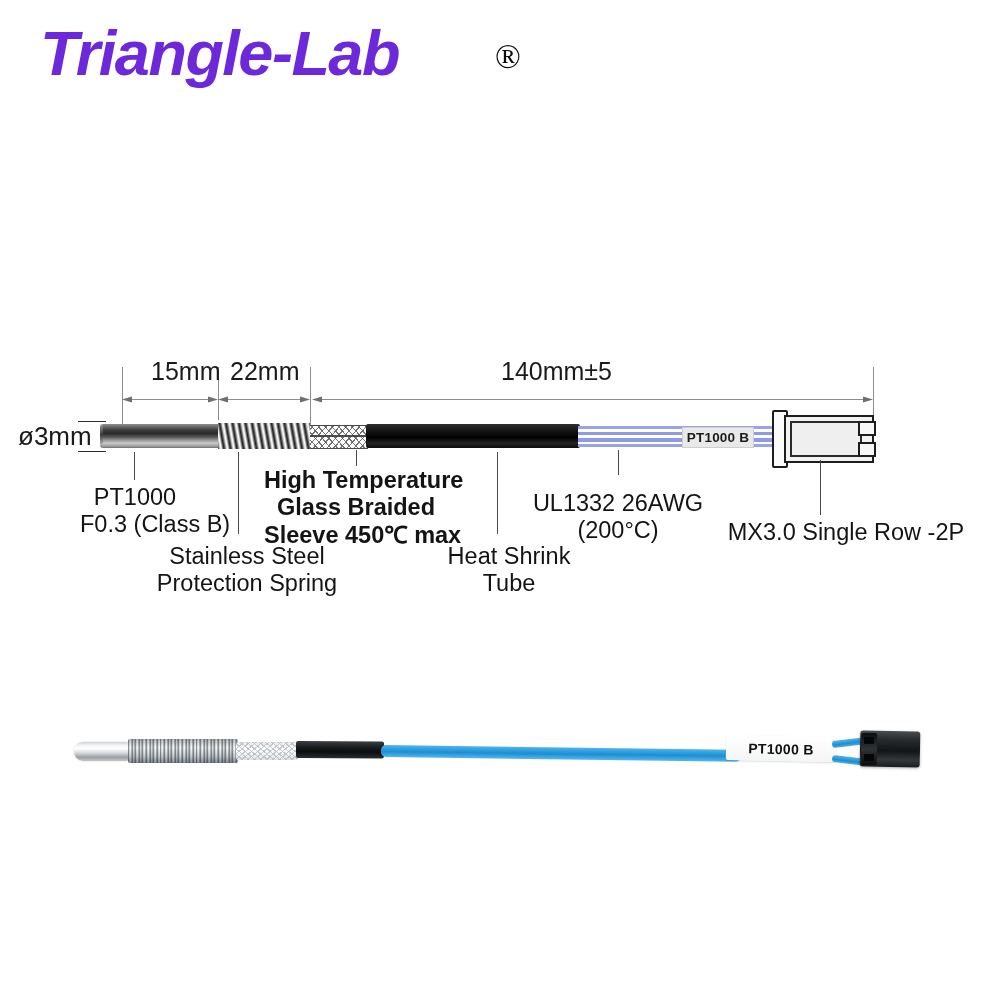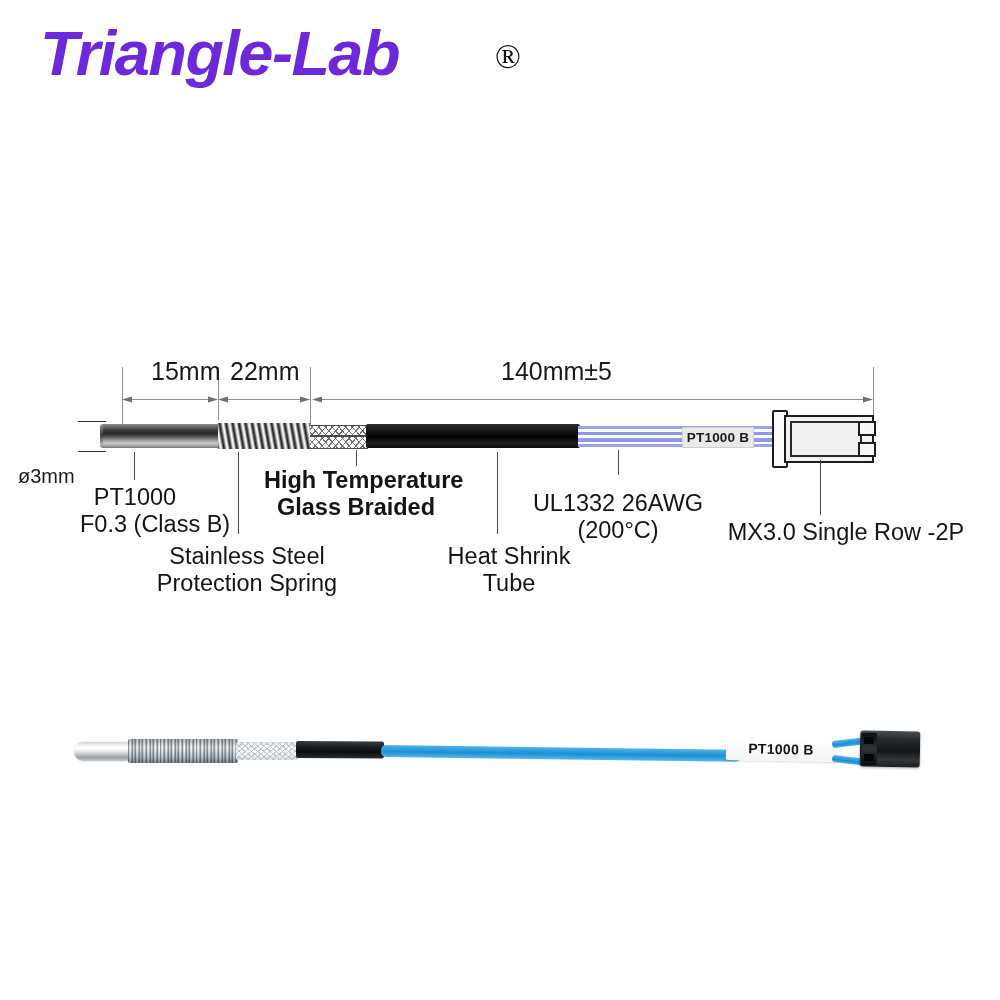--- a/index.html
+++ b/index.html
@@ -205,21 +205,21 @@
       <polygon points="94,5.5 84,2.5 84,8.5" fill="#6f6f6f"></polygon>
     </svg>
 
     <div class="dimlabel" style="left:501px;top:359px;">140mm±5</div>
     <div class="hline" style="left:314px;top:399px;width:557px;"></div>
     <svg width="565" height="12" style="position:absolute;left:310px;top:394px;">
       <polygon points="2,5.5 12,2.5 12,8.5" fill="#6f6f6f"></polygon>
       <polygon points="563,5.5 553,2.5 553,8.5" fill="#6f6f6f"></polygon>
     </svg>
 
-    <div class="dimlabel" style="left:18px;top:423px;font-size:20px;margin-top:43px;">ø3mm</div>
+    <div class="dimlabel" style="left:18px;top:423px;font-size:26px;">ø3mm</div>
     <div class="calloutcap" style="left:78px;top:421px;width:28px;"></div>
     <div class="calloutcap" style="left:78px;top:451px;width:28px;"></div>
 
     <div class="probe-cap"></div>
     <div class="probe"></div>
 
     <div class="spring"></div>
     <div class="spring-mask-t"></div>
     <div class="spring-mask-b"></div>
 
@@ -250,20 +250,21 @@
     </div>
 
     <div class="callout" style="left:143px;top:543px;width:190px;margin-left:9px;">
       <div>Stainless Steel</div>
       <div>Protection Spring</div>
     </div>
 
     <div class="callout" style="left:264px;top:467px;width:184px;font-weight:bold;">
       <div>High Temperature</div>
       <div>Glass Braided</div>
+      <div>Sleeve 450℃ max</div>
     </div>
 
     <div class="callout" style="left:435px;top:543px;width:124px;margin-left:12px;">
       <div>Heat Shrink</div>
       <div>Tube</div>
     </div>
 
     <div class="callout" style="left:522px;top:490px;width:192px;">
       <div>UL1332 26AWG</div>
       <div>(200°C)</div>

